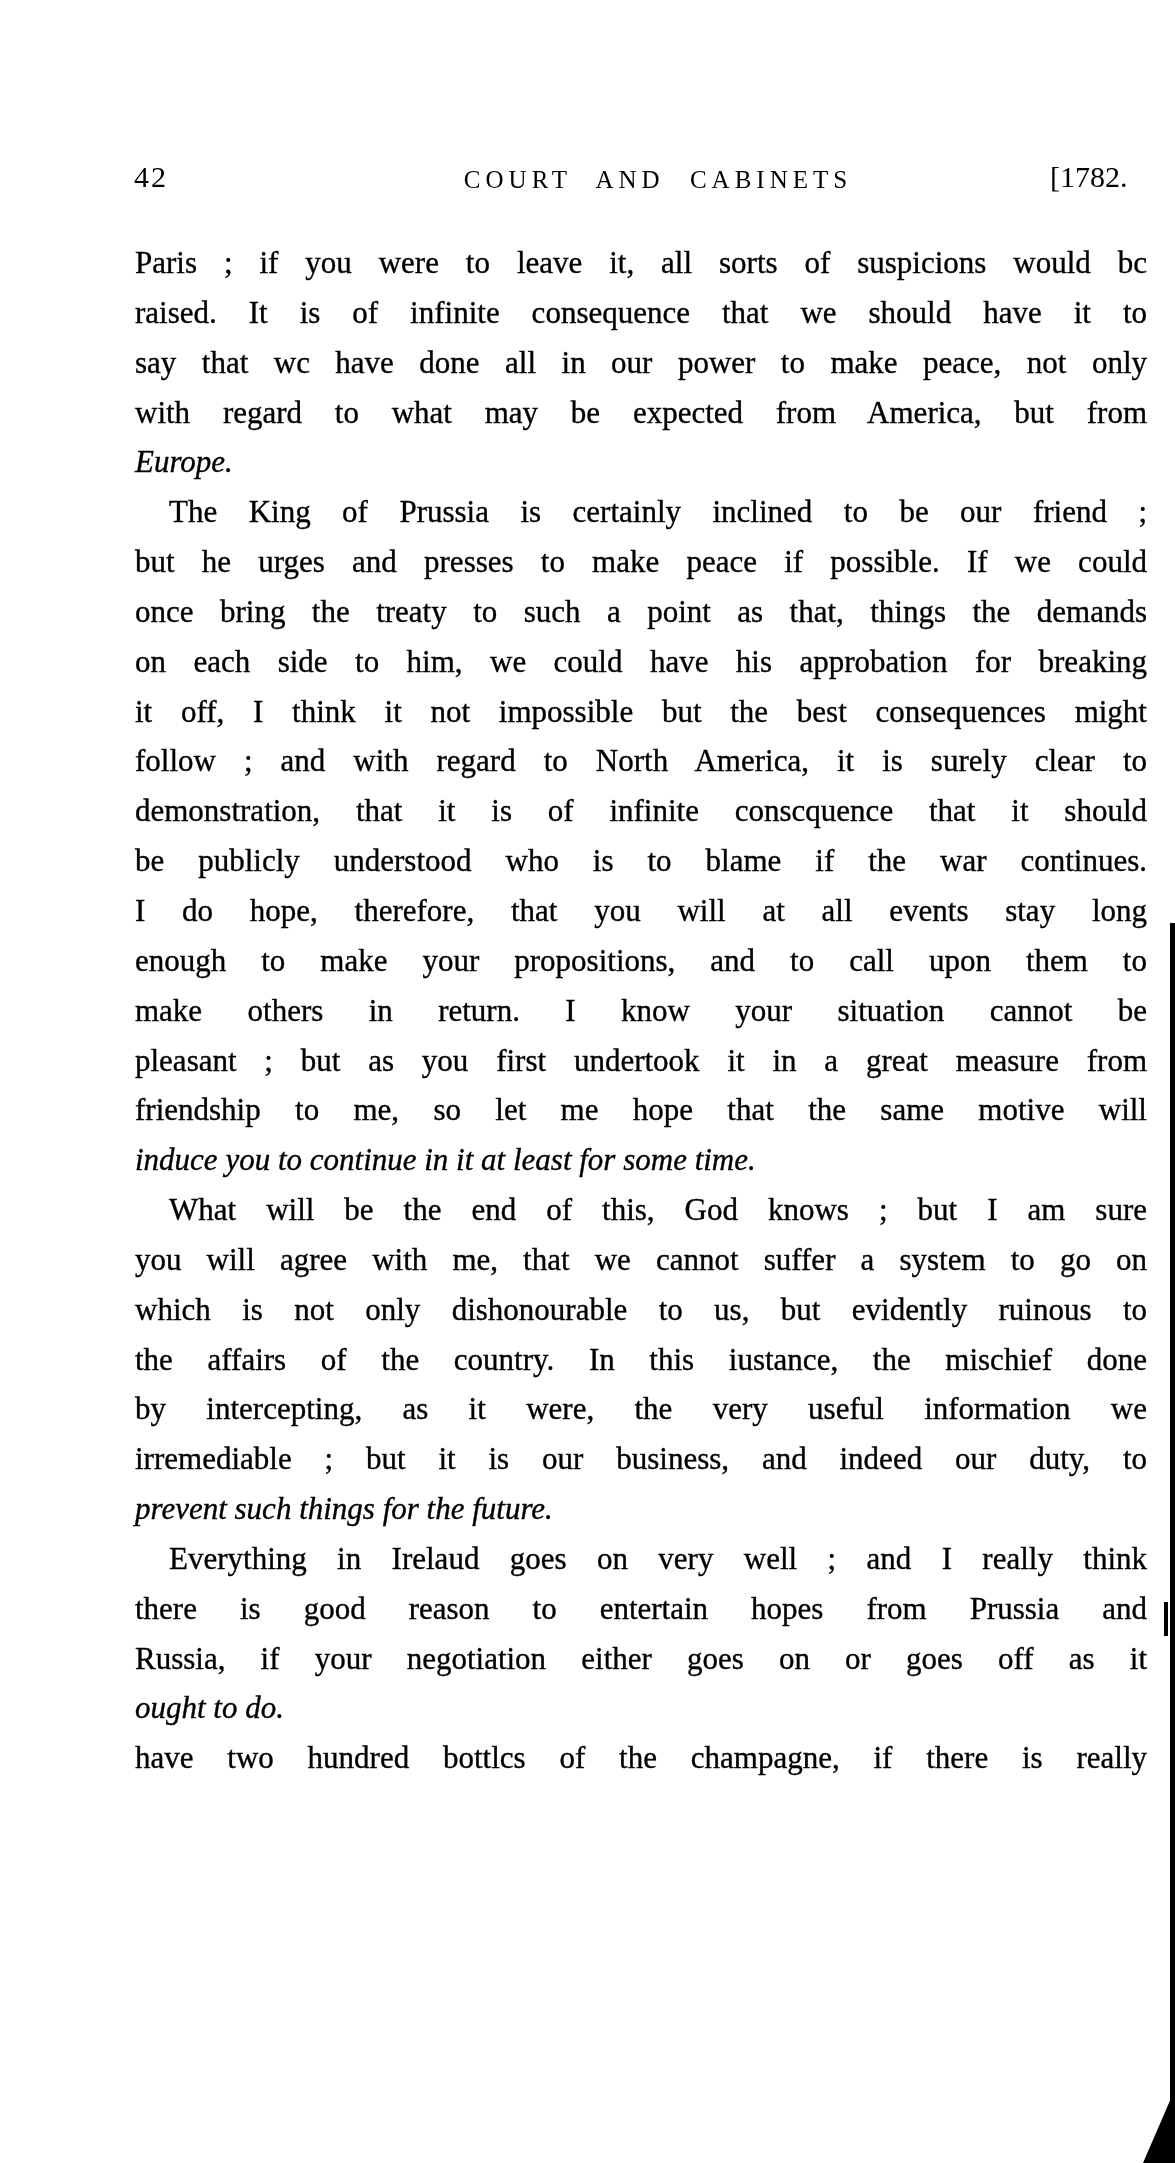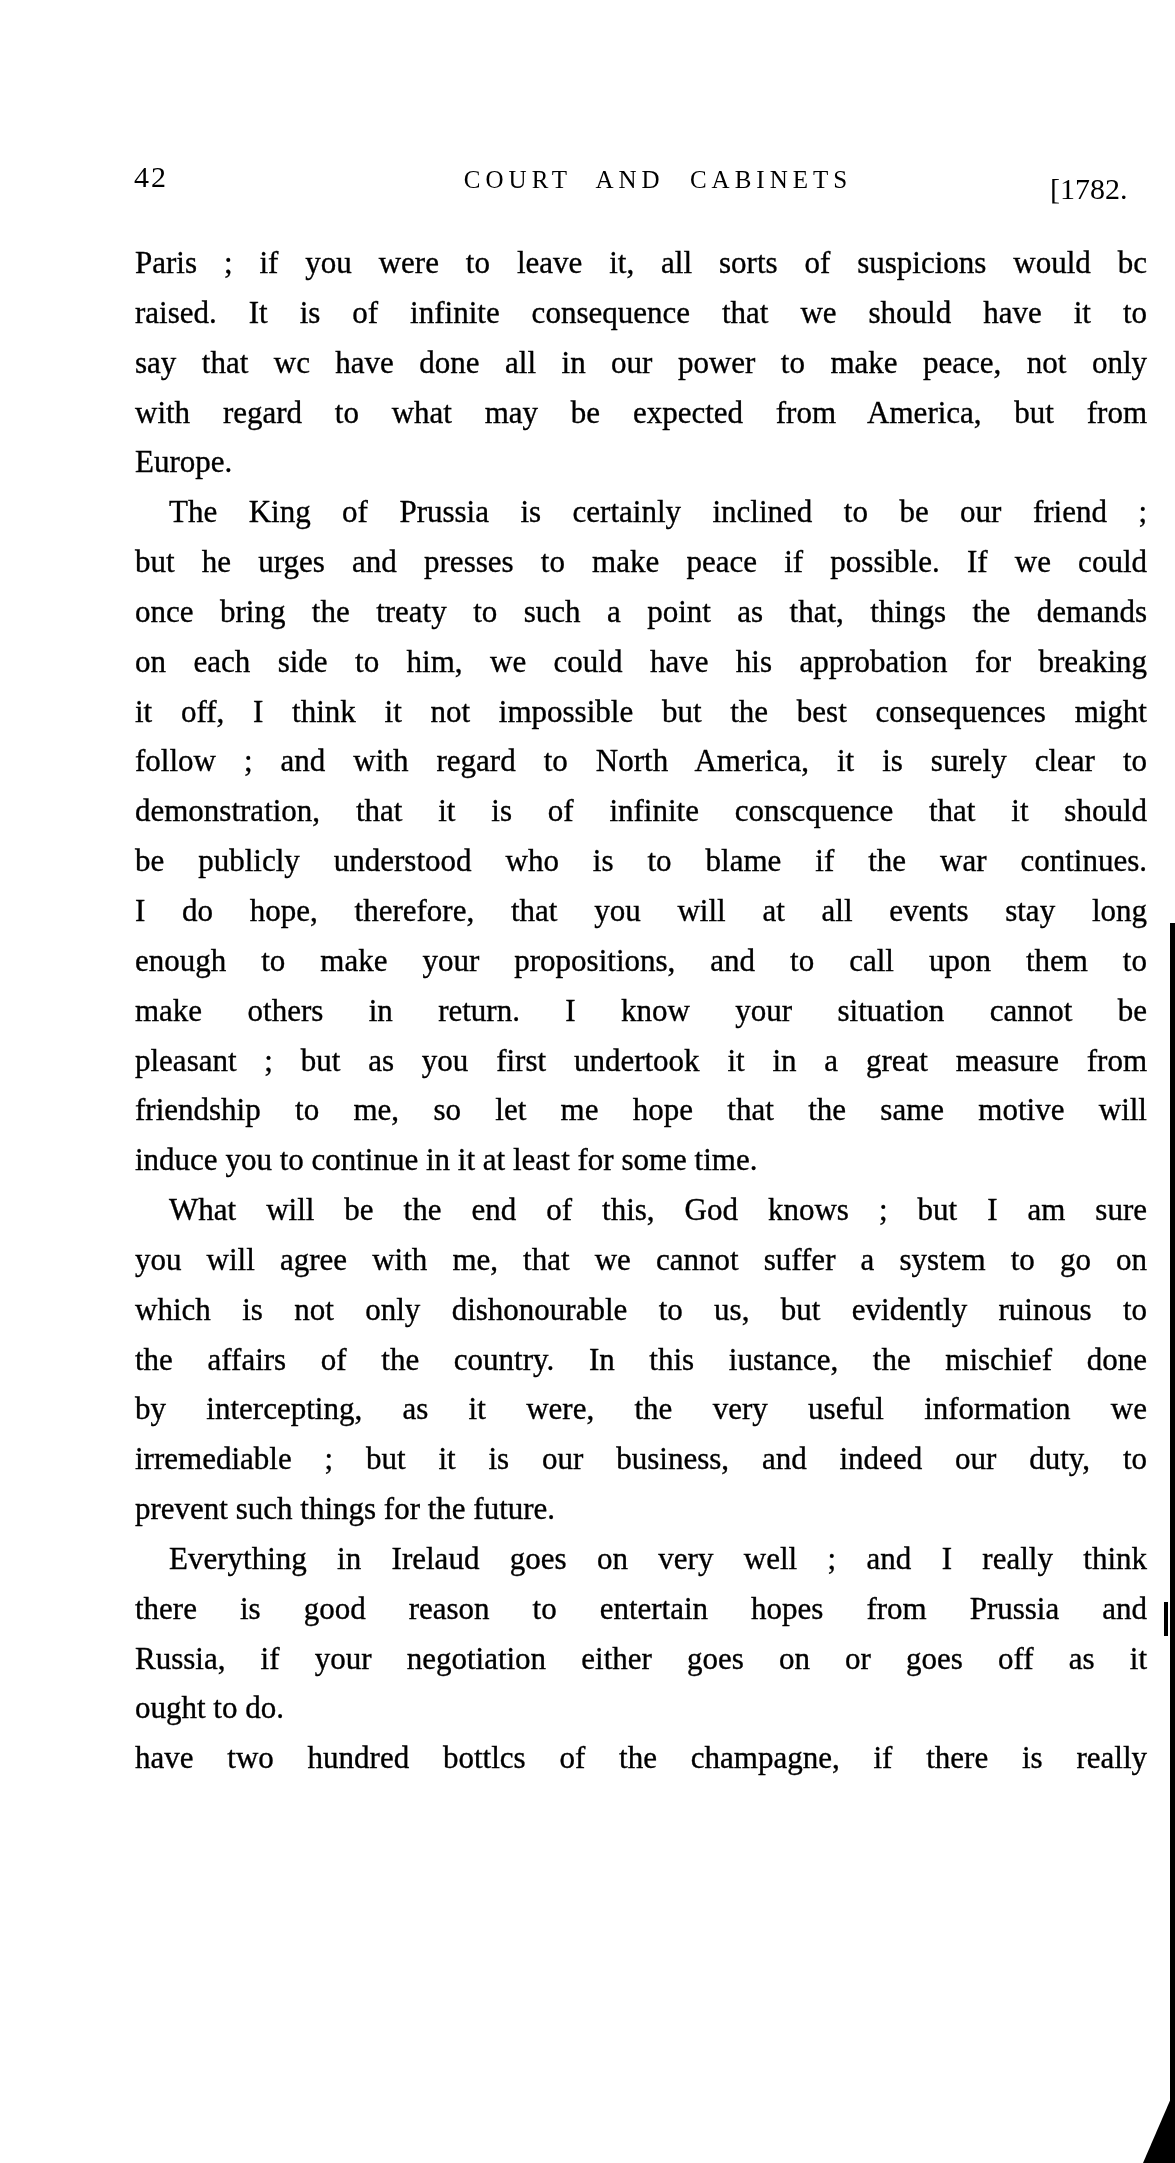--- a/index.html
+++ b/index.html
@@ -29,42 +29,42 @@
     left: 658px;
     transform: translateX(-50%);
     font-size: 25px;
     letter-spacing: 5px;
     word-spacing: 14px;
     white-space: nowrap;
     font-family: Liberation Serif, serif;
   }
   .year-marker {
     position: absolute;
-    top: 172px;
+    top: 160px;
     left: 1050px;
     font-size: 30px;
   }
 
   
   .text-block {
     position: absolute;
     left: 135px;
     top: 238px;
     width: 1012px;
   }
   .line {
     font-size: 31px;
     line-height: 49.85px;
     text-align: justify;
     text-align-last: justify;
     -webkit-text-stroke: 0.35px #000;
     white-space: normal;
   }
   .line.indent { text-indent: 34px; }
-  .line.endline { text-align-last: left; }
+  .line.endline { text-align-last: left; font-style: italic; }
 
   
   .edge-line {
     position: absolute;
     right: 0;
     top: 923px;
     width: 5px;
     height: 1240px;
     background: #000;
   }

